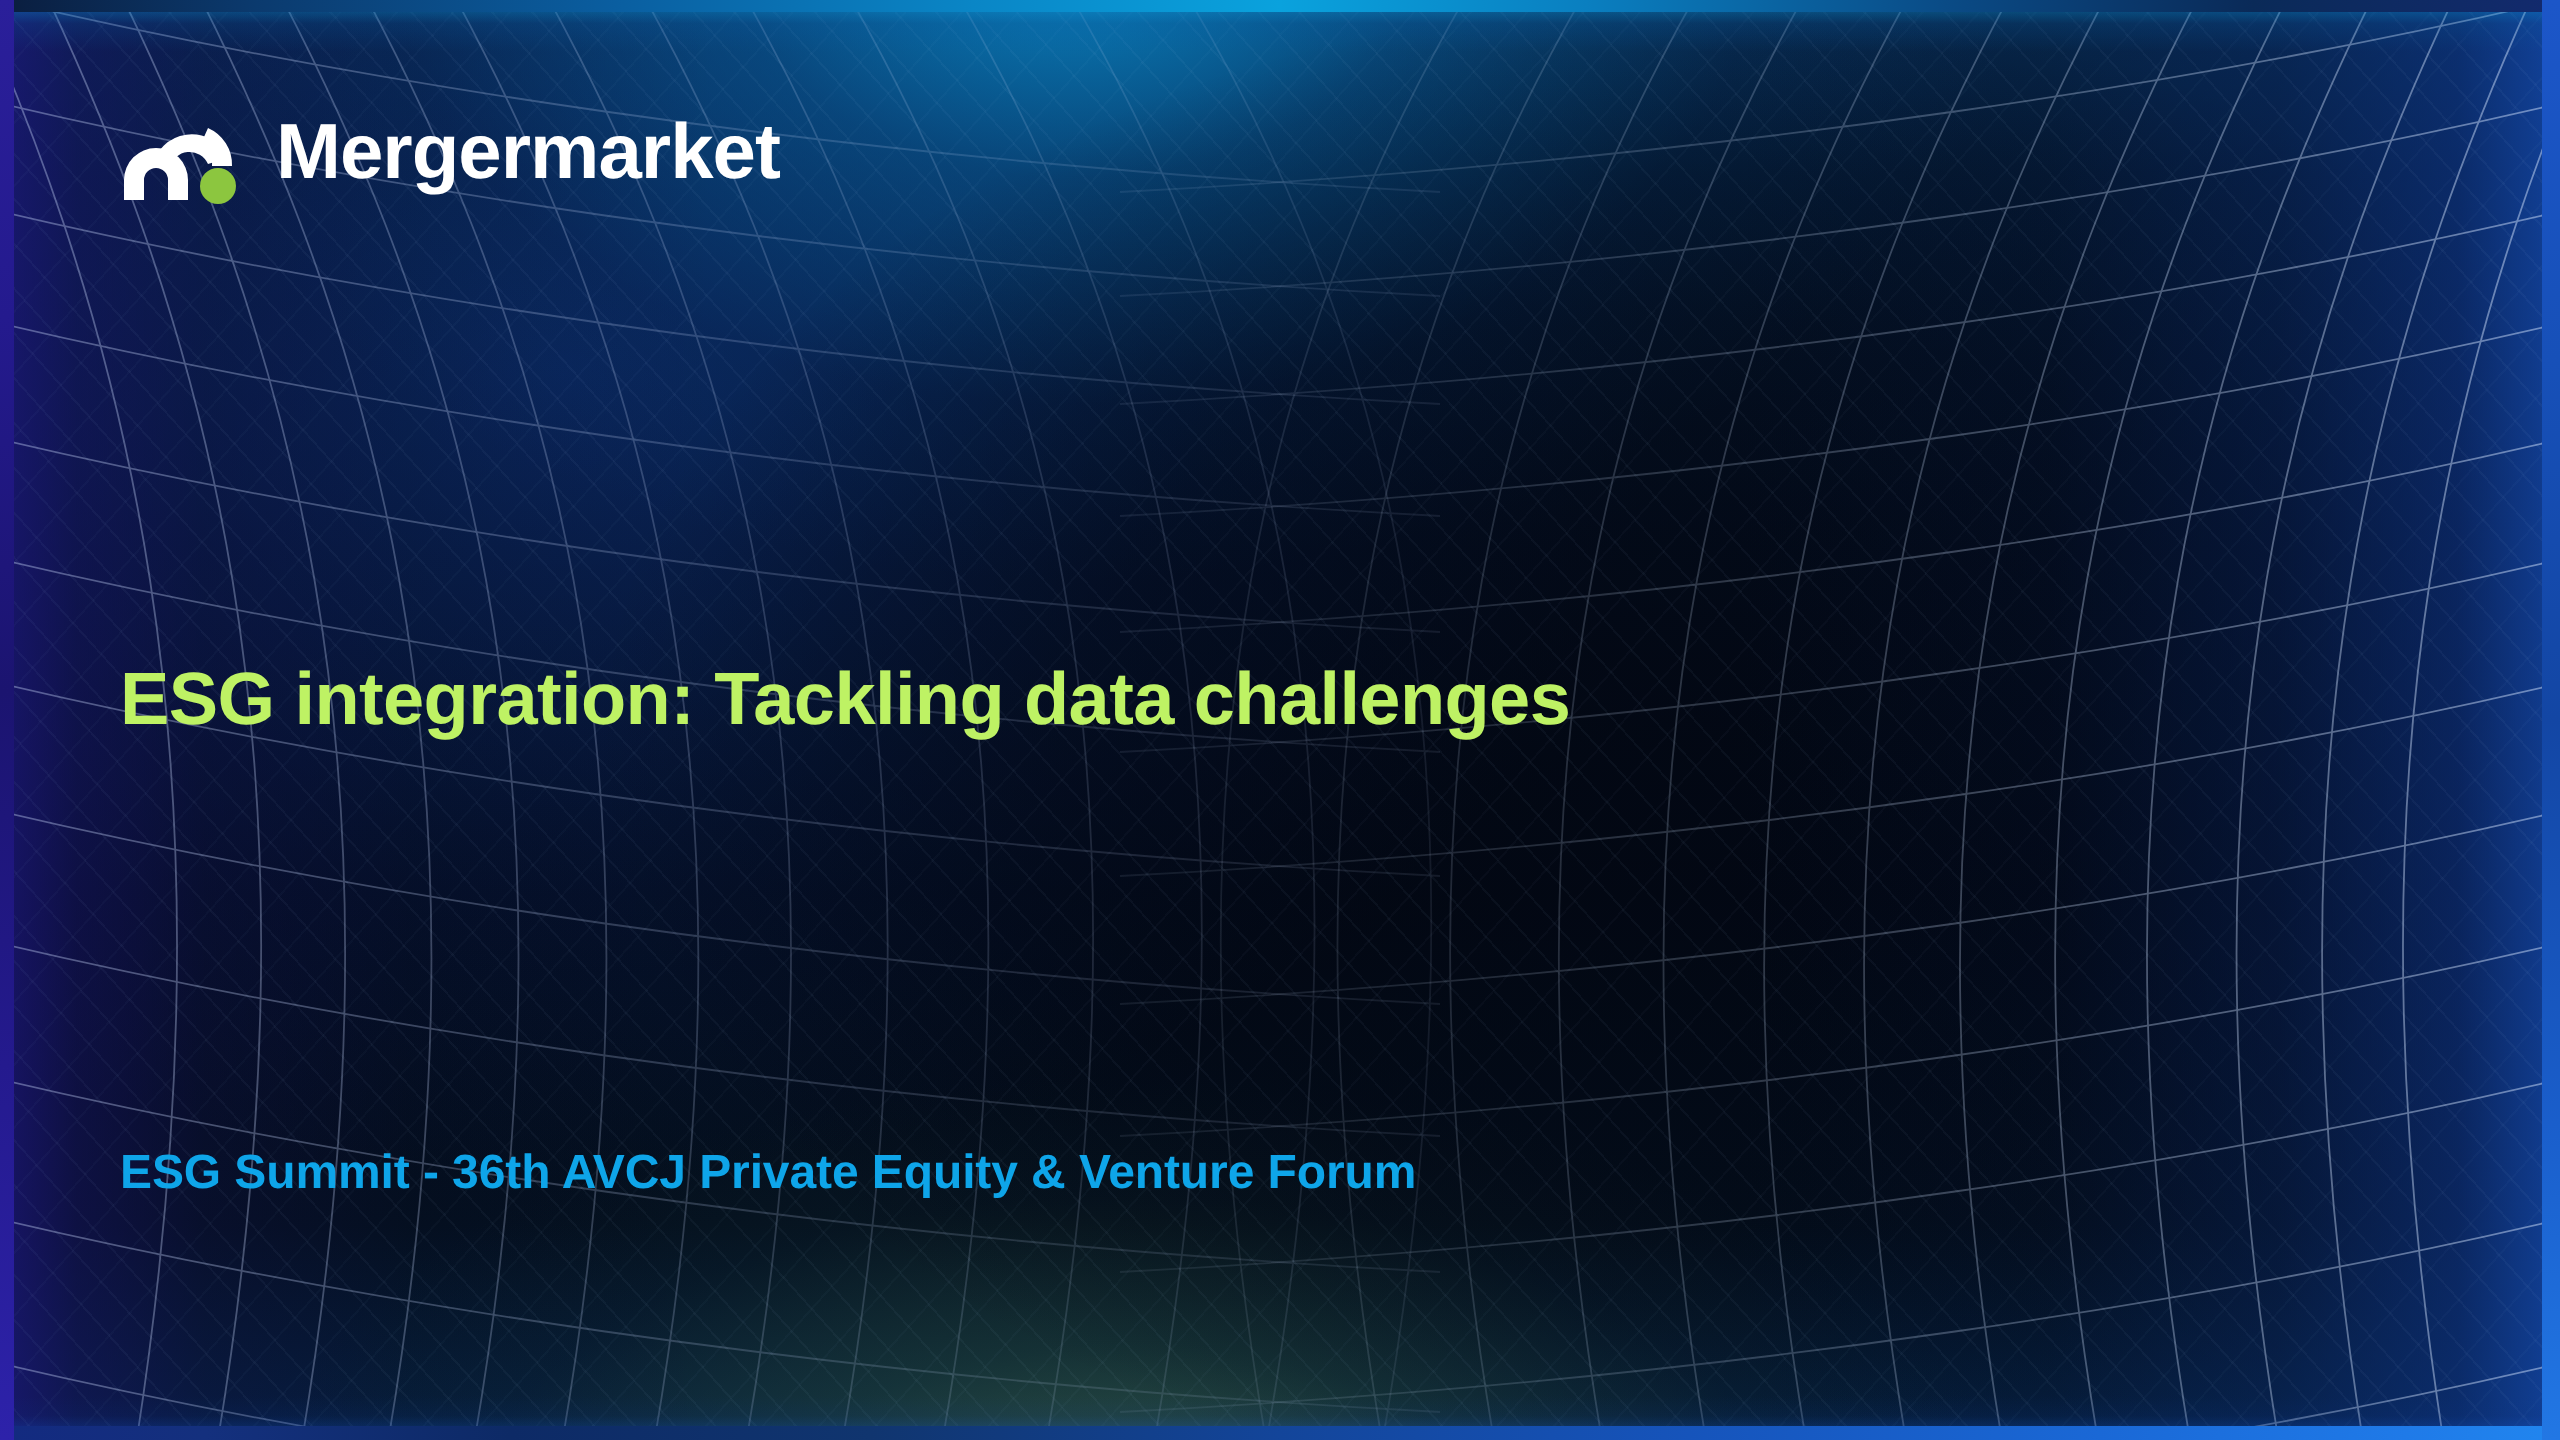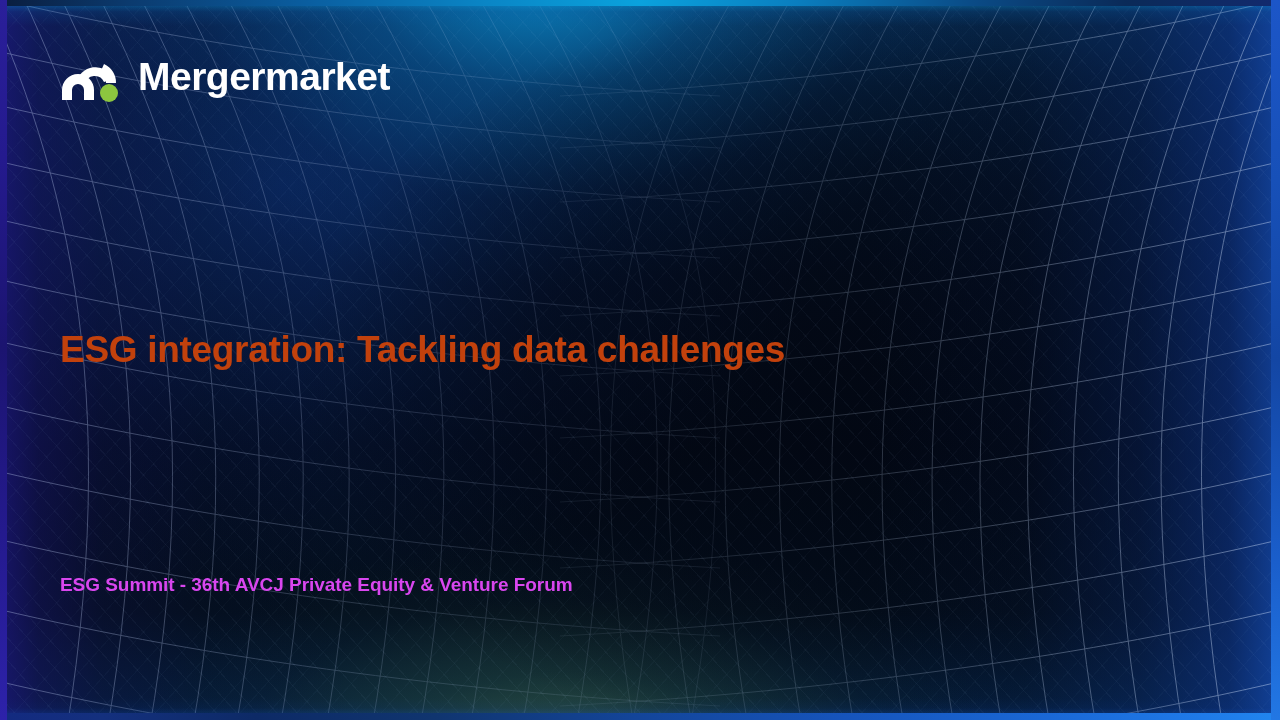--- a/index.html
+++ b/index.html
@@ -144,36 +144,36 @@
     font-weight: 700;
     letter-spacing: -0.5px;
     line-height: 1;
     white-space: nowrap;
   }
 
   .title {
     position: absolute;
     left: 60px;
     top: 303px;
-    color: #c2410c;
+    color: #bef264;
     font-size: 37px;
     font-weight: 700;
     letter-spacing: -0.3px;
     line-height: 1.18;
     white-space: nowrap;
   }
 
   .footer {
     position: absolute;
     left: 60px;
     top: 575px;
   }
   .footer-line {
-    color: #d946ef;
-    font-size: 19px;
+    color: #0ea5e9;
+    font-size: 24px;
     font-weight: 700;
     letter-spacing: -0.05px;
     line-height: 1;
     white-space: nowrap;
   }
   .footer-line + .footer-line { margin-top: 25px; }
 </style>
 </head>
 <body>
 

